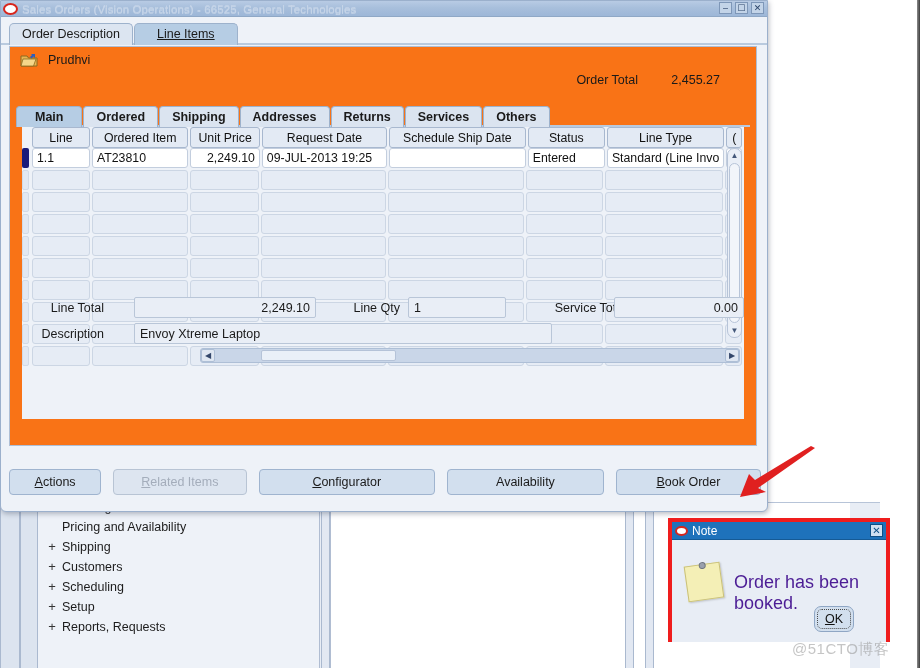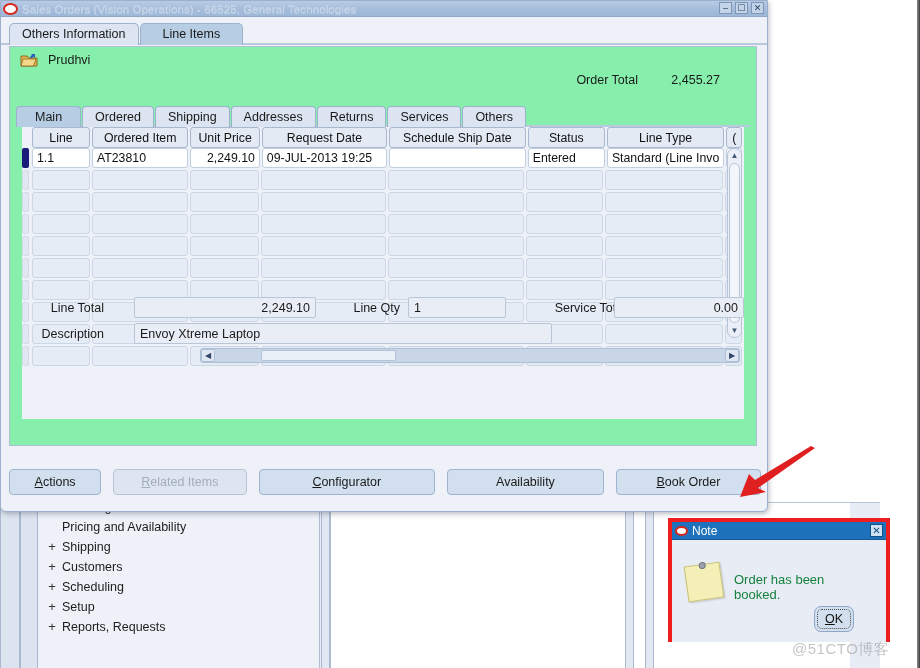--- a/index.html
+++ b/index.html
@@ -104,26 +104,27 @@
     font-size: 12.5px; color: #1a1a1a;
     background: #dce5f1;
     border: 1px solid #9db2cc; border-bottom: none;
     border-radius: 5px 5px 0 0;
     margin-right: 1px;
   }
   .otab.active {
     background: #b6cde4;
     font-weight: normal;
     padding: 0 22px;
+    text-decoration: underline;
   }
 
   
   .canvas {
     position: absolute; left: 8px; top: 45px; width: 748px; height: 400px;
-    background: #86efac;
+    background: #f97316;
     border: 1px solid #aebfd6;
   }
   .user-row { position: relative; height: 30px; padding-top: 6px; padding-left: 10px; }
   .folder-icon {
     position: absolute; left: 10px; top: 6px; width: 18px; height: 15px;
   }
   .user-name {
     position: absolute; left: 38px; top: 6px;
     font-size: 12.5px; color: #1a1a1a;
   }
@@ -147,20 +148,21 @@
   }
   .itab {
     position: relative; z-index: 2;
     height: 21px; line-height: 20px;
     padding: 0 12px;
     font-size: 12.5px; color: #1a1a1a;
     background: #dbe4f0;
     border: 1px solid #9db2cc; border-bottom: none;
     border-radius: 4px 4px 0 0;
     margin-right: 1px;
+    font-weight: bold;
   }
   .itab.active { background: #b6cde4; padding: 0 18px; }
 
   
   .grid-wrap {
     position: absolute; left: 12px; top: 80px; width: 722px; height: 292px;
     background: #eef2f8;
   }
   .grid-head { display: flex; height: 21px; padding-left: 10px; text-align: center; }
   .gh {
@@ -288,21 +290,21 @@
     transform: rotate(-8deg);
     box-shadow: 1px 1px 2px rgba(0,0,0,0.18);
   }
   .sticky::after {
     content: ""; position: absolute; left: 14px; top: -3px;
     width: 5px; height: 5px; border-radius: 50%;
     background: #9aa0ad; border: 1px solid #6d737f;
   }
   .note-msg {
     position: absolute; left: 62px; top: 32px; right: 12px;
-    font-size: 13px; color: #15803d;
+    font-size: 18px; color: #4c1d95;
   }
   .note-ok {
     position: absolute; left: 142px; top: 66px; width: 40px; height: 26px;
     background: #d2dfee; border: 1px solid #8fa6c4; border-radius: 7px;
     display: flex; align-items: center; justify-content: center;
     font-size: 12.5px; color: #111;
   }
   .note-ok .focus {
     position: absolute; left: 2px; right: 2px; top: 2px; bottom: 2px;
     border: 1px dotted #4a4a4a; border-radius: 5px;
@@ -364,21 +366,21 @@
     <div class="oracle-logo"></div>
     <div class="title-text">Sales Orders (Vision Operations) - 66525, General Technologies</div>
     <div class="win-btns">
       <div class="win-btn">–</div>
       <div class="win-btn">☐</div>
       <div class="win-btn">✕</div>
     </div>
   </div>
 
   <div class="tabrow-outer">
-    <div class="otab">Others Information</div>
+    <div class="otab">Order Description</div>
     <div class="otab active">Line Items</div>
   </div>
 
   <div class="canvas">
 
     <div class="user-row">
       <svg class="folder-icon" viewBox="0 0 18 15">
         <path d="M1 3 h6 l1.5 2 H17 v8 H1 Z" fill="#e8b552" stroke="#8a6a20" stroke-width="1"></path>
         <path d="M3 6 h13 l-2.5 7 H1 Z" fill="#f5d78a" stroke="#8a6a20" stroke-width="0.8"></path>
         <path d="M11 1 l4 0 l0 4 l-1.5 -1.5 l-2 2 l-1.5 -1.5 l2 -2 Z" fill="#2b5fbf"></path>

